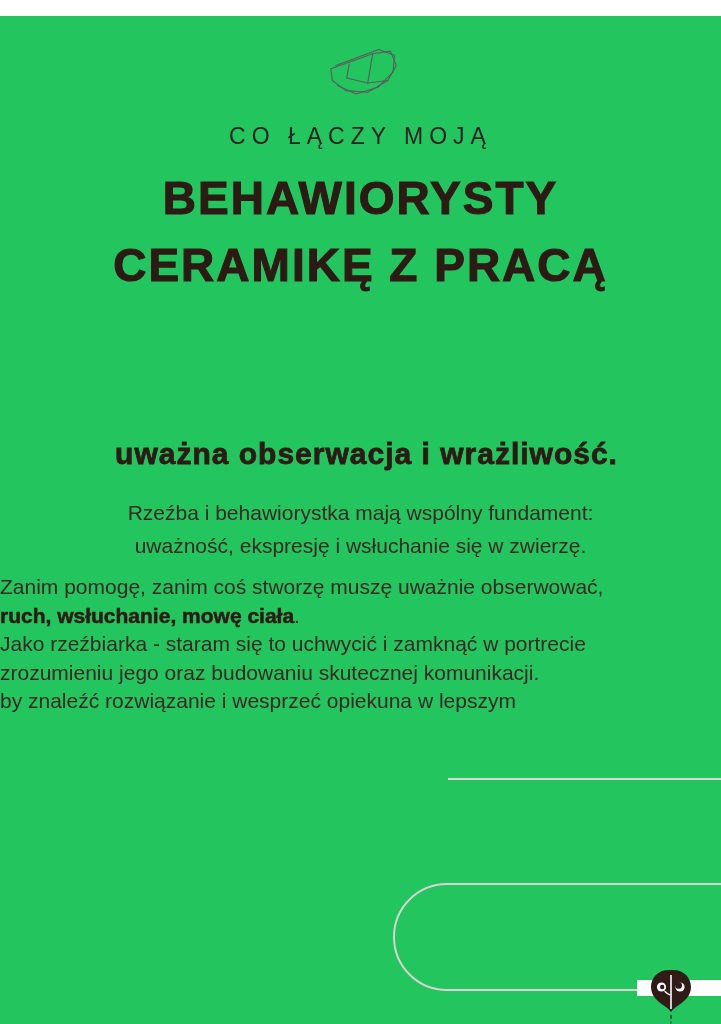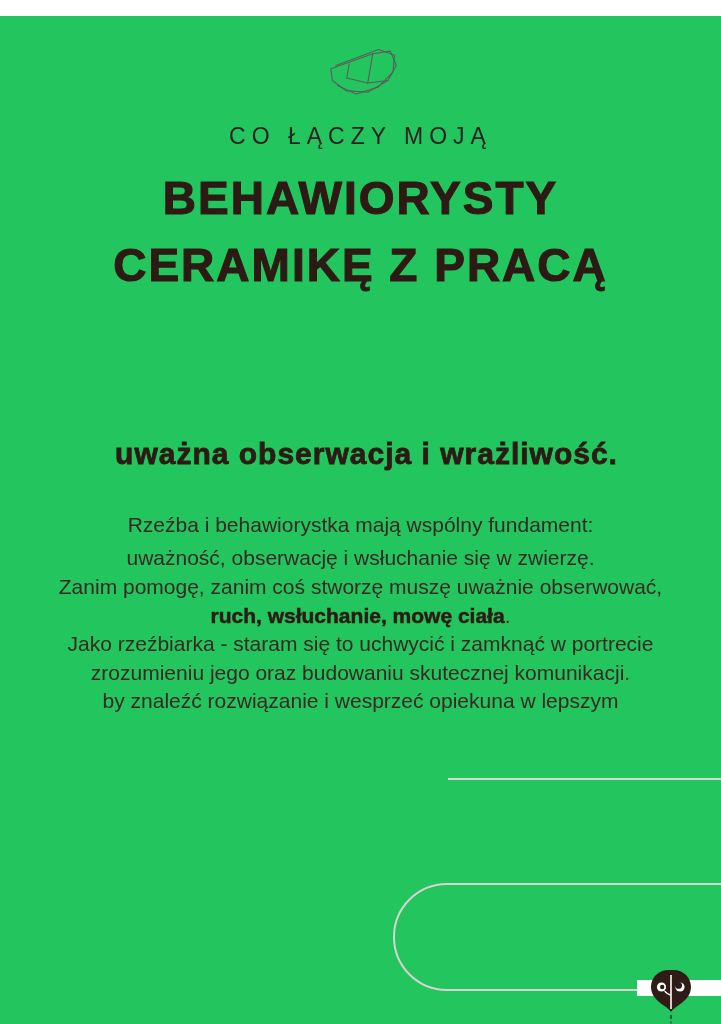--- a/index.html
+++ b/index.html
@@ -59,42 +59,42 @@
     position: absolute;
     left: 0;
     right: 0;
     text-align: center;
     font-size: 21px;
     line-height: 33px;
     font-weight: 400;
     color: #3a2823;
   }
   .para-intro     { top: 338px; }
-  .para-fundament { top: 492px; }
+  .para-fundament { top: 480px; }
 
   .highlight {
     position: absolute;
     top: 419px;
     left: 12px;
     right: 0;
     text-align: center;
     font-size: 30px;
     line-height: 38px;
     font-weight: 800;
     letter-spacing: 1px;
     color: #2d1a14;
     -webkit-text-stroke: 0.8px #2d1a14;
   }
 
   .para-process {
     position: absolute;
     top: 557px;
     left: 0;
     right: 0;
-    text-align: center;
+    text-align: left;
     font-size: 21px;
     line-height: 28.5px;
     font-weight: 400;
     color: #3a2823;
   }
   .para-process .bold {
     font-weight: 800;
     -webkit-text-stroke: 0.5px #2d1a14;
     color: #2d1a14;
   }
@@ -170,21 +170,21 @@
   <div class="main-title">
     <div>BEHAWIORYSTY</div>
     <div>CERAMIKĘ Z PRACĄ</div>
   </div>
 
 
   <div class="highlight">uważna obserwacja i wrażliwość.</div>
 
   <div class="para para-fundament">
     <div>Rzeźba i behawiorystka mają wspólny fundament:</div>
-    <div>uważność, obserwację i wsłuchanie się w zwierzę.</div>
+    <div>uważność, ekspresję i wsłuchanie się w zwierzę.</div>
   </div>
 
   <div class="para-process">
     <div>Zanim pomogę, zanim coś stworzę muszę uważnie obserwować,</div>
     <div><span class="bold">ruch, wsłuchanie, mowę ciała</span><span>.</span></div>
     <div>Jako rzeźbiarka - staram się to uchwycić i zamknąć w portrecie</div>
     <div>zrozumieniu jego oraz budowaniu skutecznej komunikacji.</div>
     <div>by znaleźć rozwiązanie i wesprzeć opiekuna w lepszym</div>
   </div>
 

